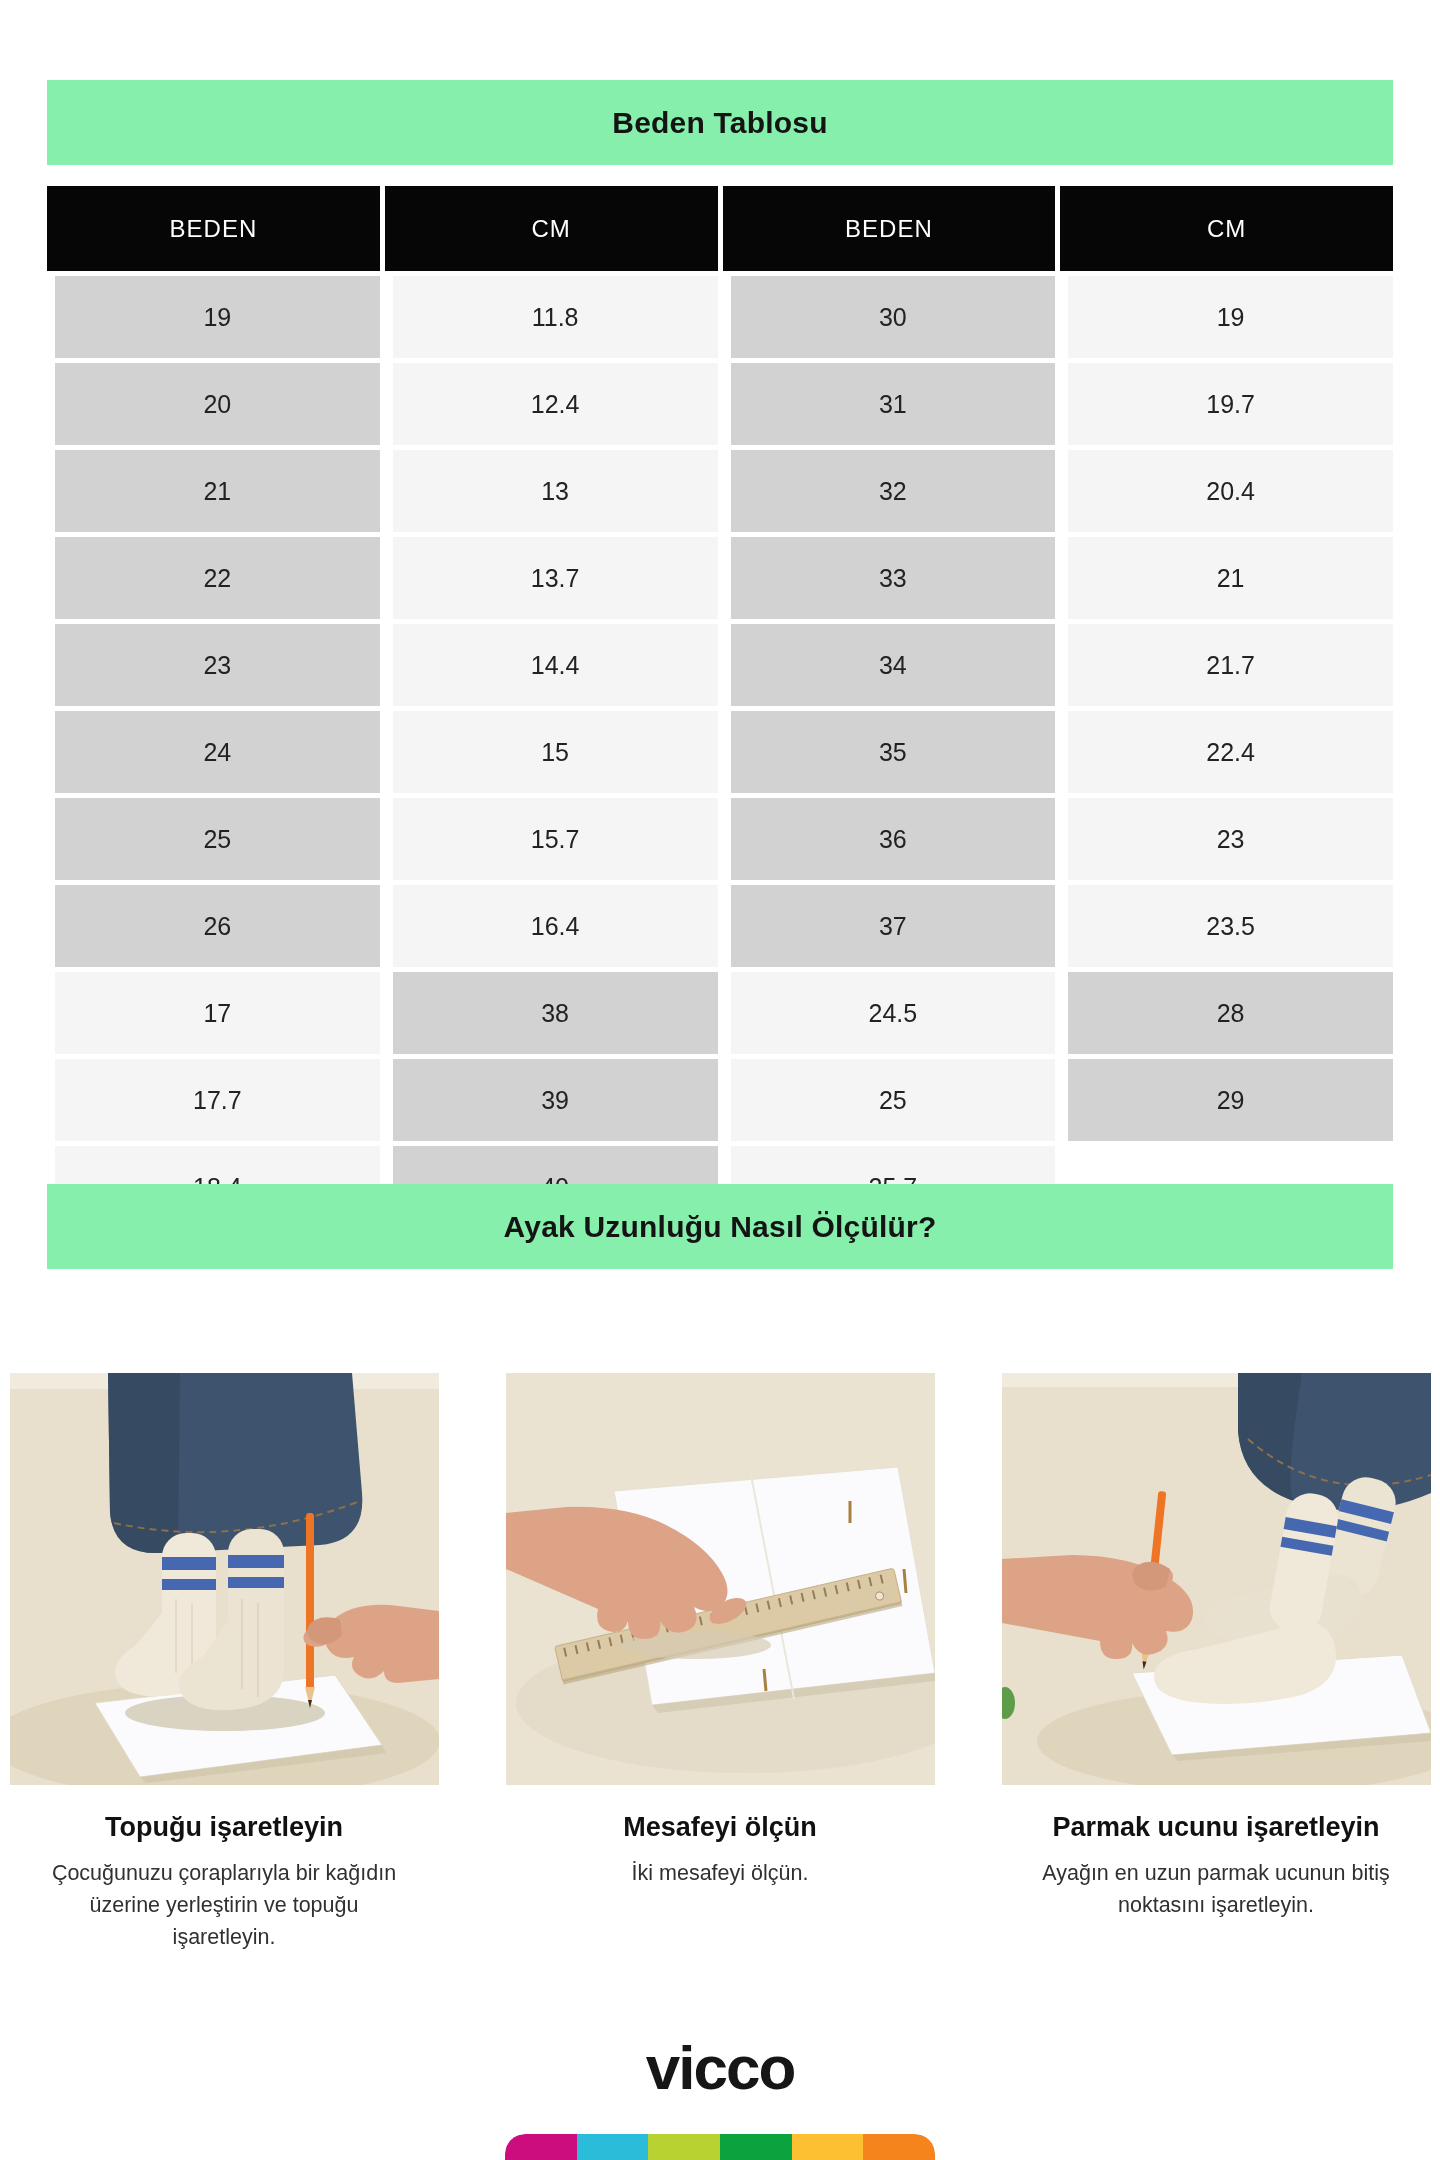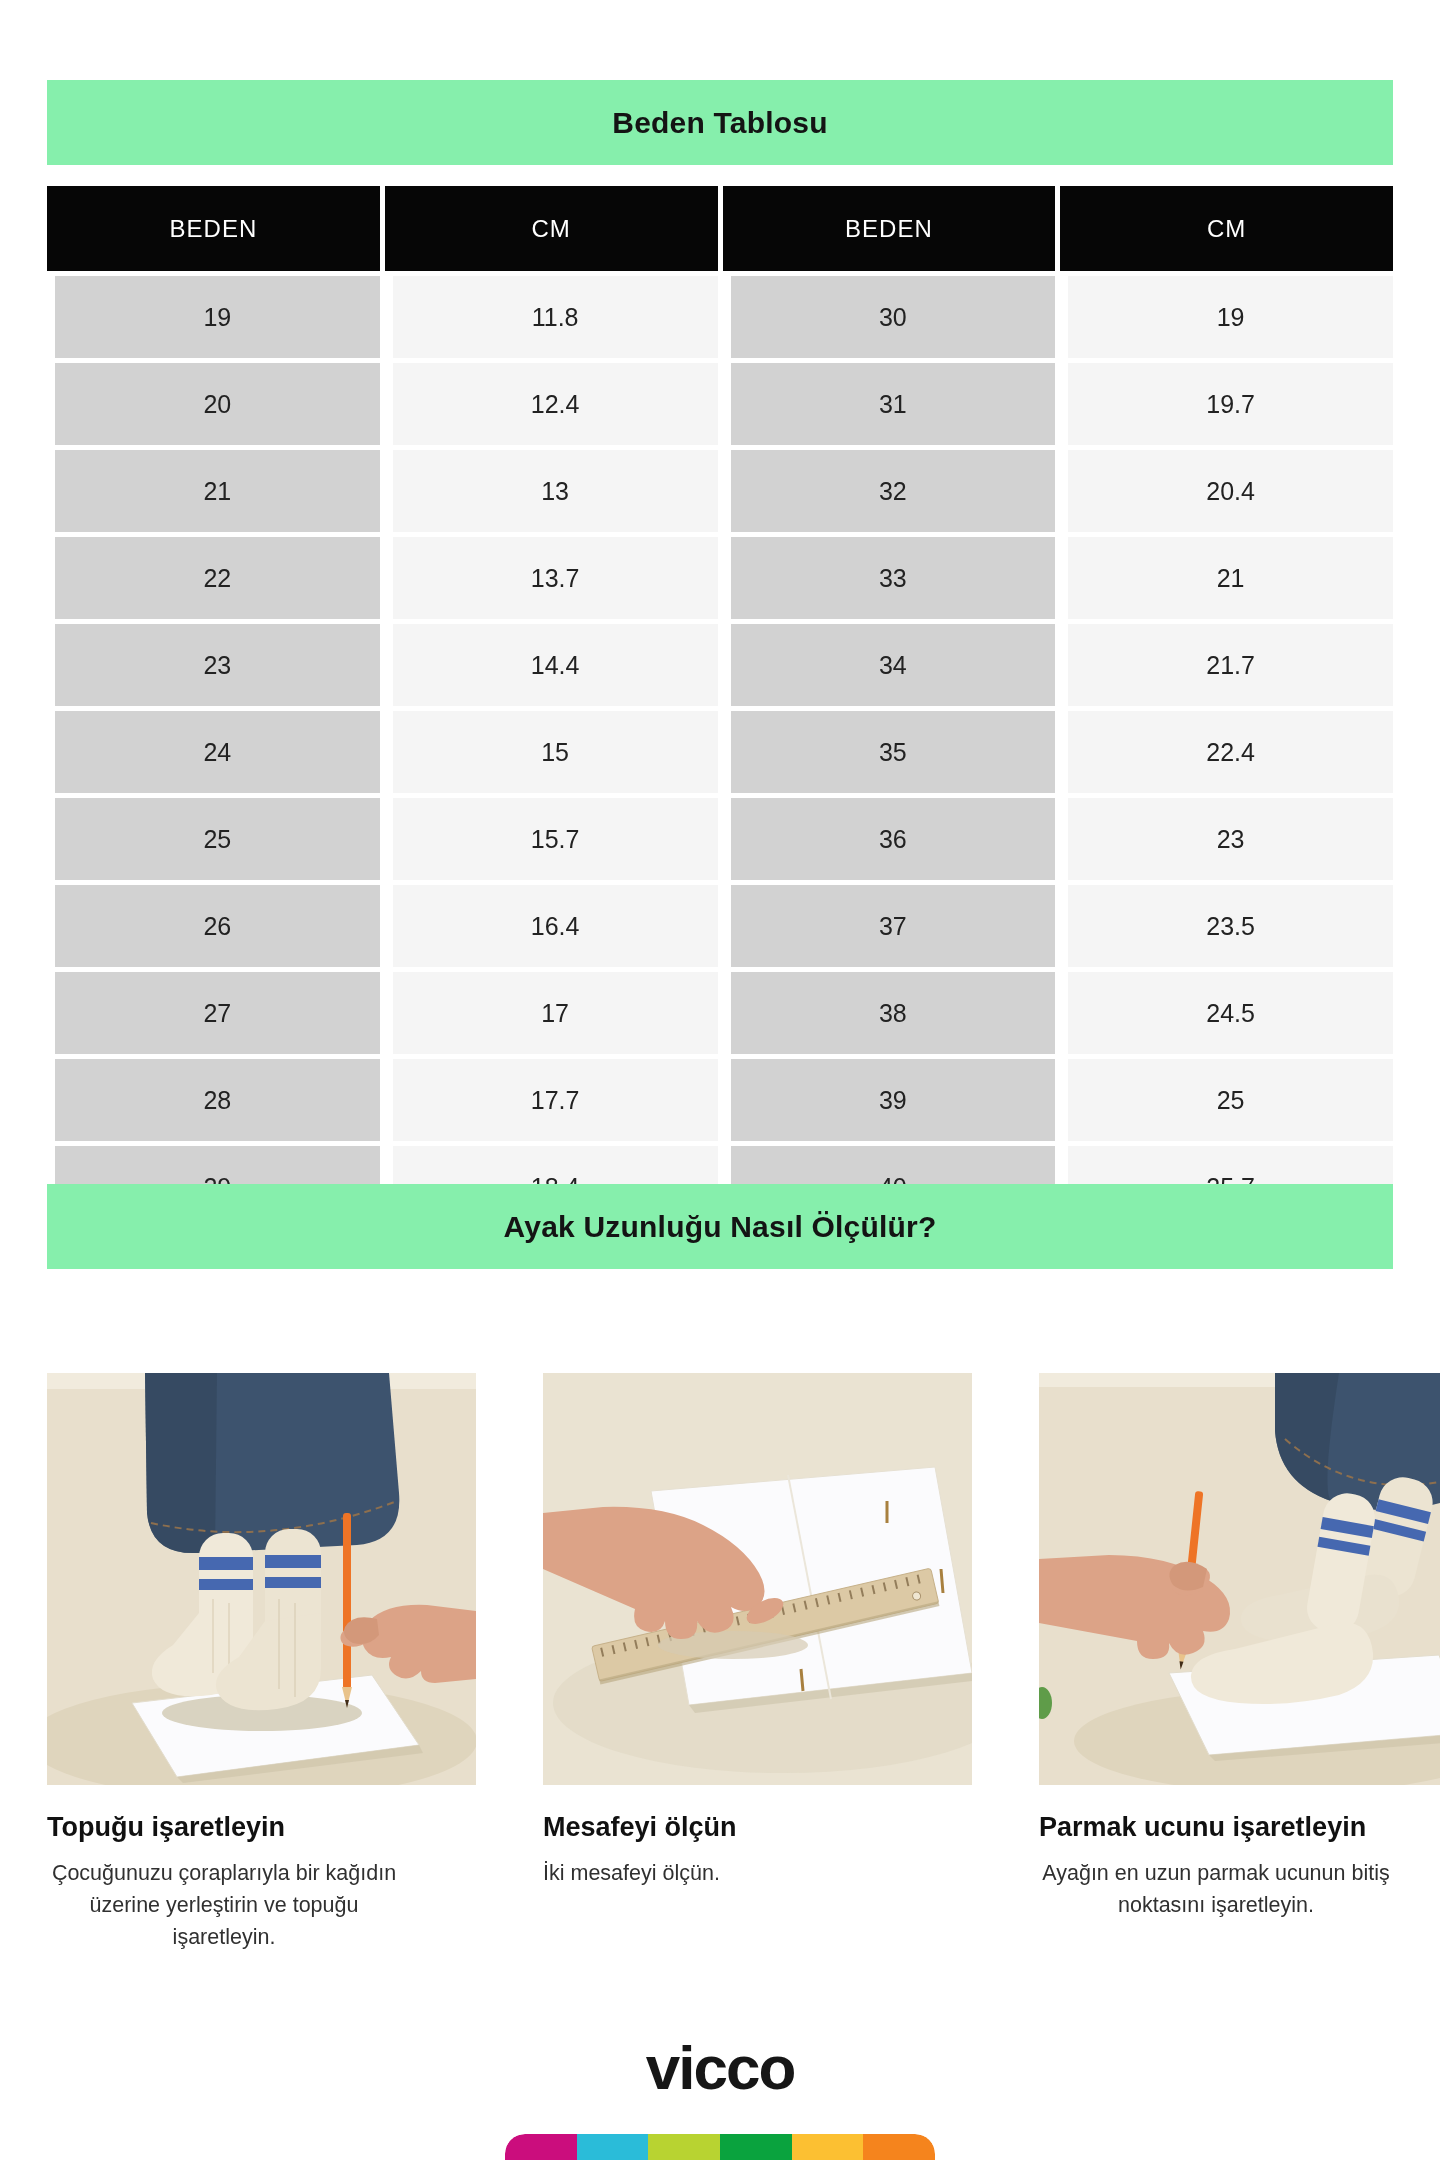--- a/index.html
+++ b/index.html
@@ -42,21 +42,21 @@
     font-size:25px;color:#222222;margin-left:8px;
   }
   .cell.beden{background:#d2d2d2;}
   .cell.cm{background:#f5f5f5;}
 
   
   #columns{
     top:1373px;
     display:flex;justify-content:space-between;
   }
-  .column{width:354px;display:flex;flex-direction:column;align-items:flex-start;}
+  .column{width:354px;display:flex;flex-direction:column;align-items:center;}
   .photo{width:429px;height:412px;display:block;}
   .caption-title{
     margin-top:26px;
     font-size:27px;font-weight:bold;color:#111111;
     text-align:center;line-height:1.25;
   }
   .caption-text{
     margin-top:12px;
     font-size:21.5px;line-height:1.5;color:#303030;
     text-align:center;
@@ -117,21 +117,20 @@
     <div class="cell beden">35</div>
     <div class="cell cm">22.4</div>
     <div class="cell beden">25</div>
     <div class="cell cm">15.7</div>
     <div class="cell beden">36</div>
     <div class="cell cm">23</div>
     <div class="cell beden">26</div>
     <div class="cell cm">16.4</div>
     <div class="cell beden">37</div>
     <div class="cell cm">23.5</div>
-    <div class="cell beden">27</div>
     <div class="cell cm">17</div>
     <div class="cell beden">38</div>
     <div class="cell cm">24.5</div>
     <div class="cell beden">28</div>
     <div class="cell cm">17.7</div>
     <div class="cell beden">39</div>
     <div class="cell cm">25</div>
     <div class="cell beden">29</div>
     <div class="cell cm">18.4</div>
     <div class="cell beden">40</div>

